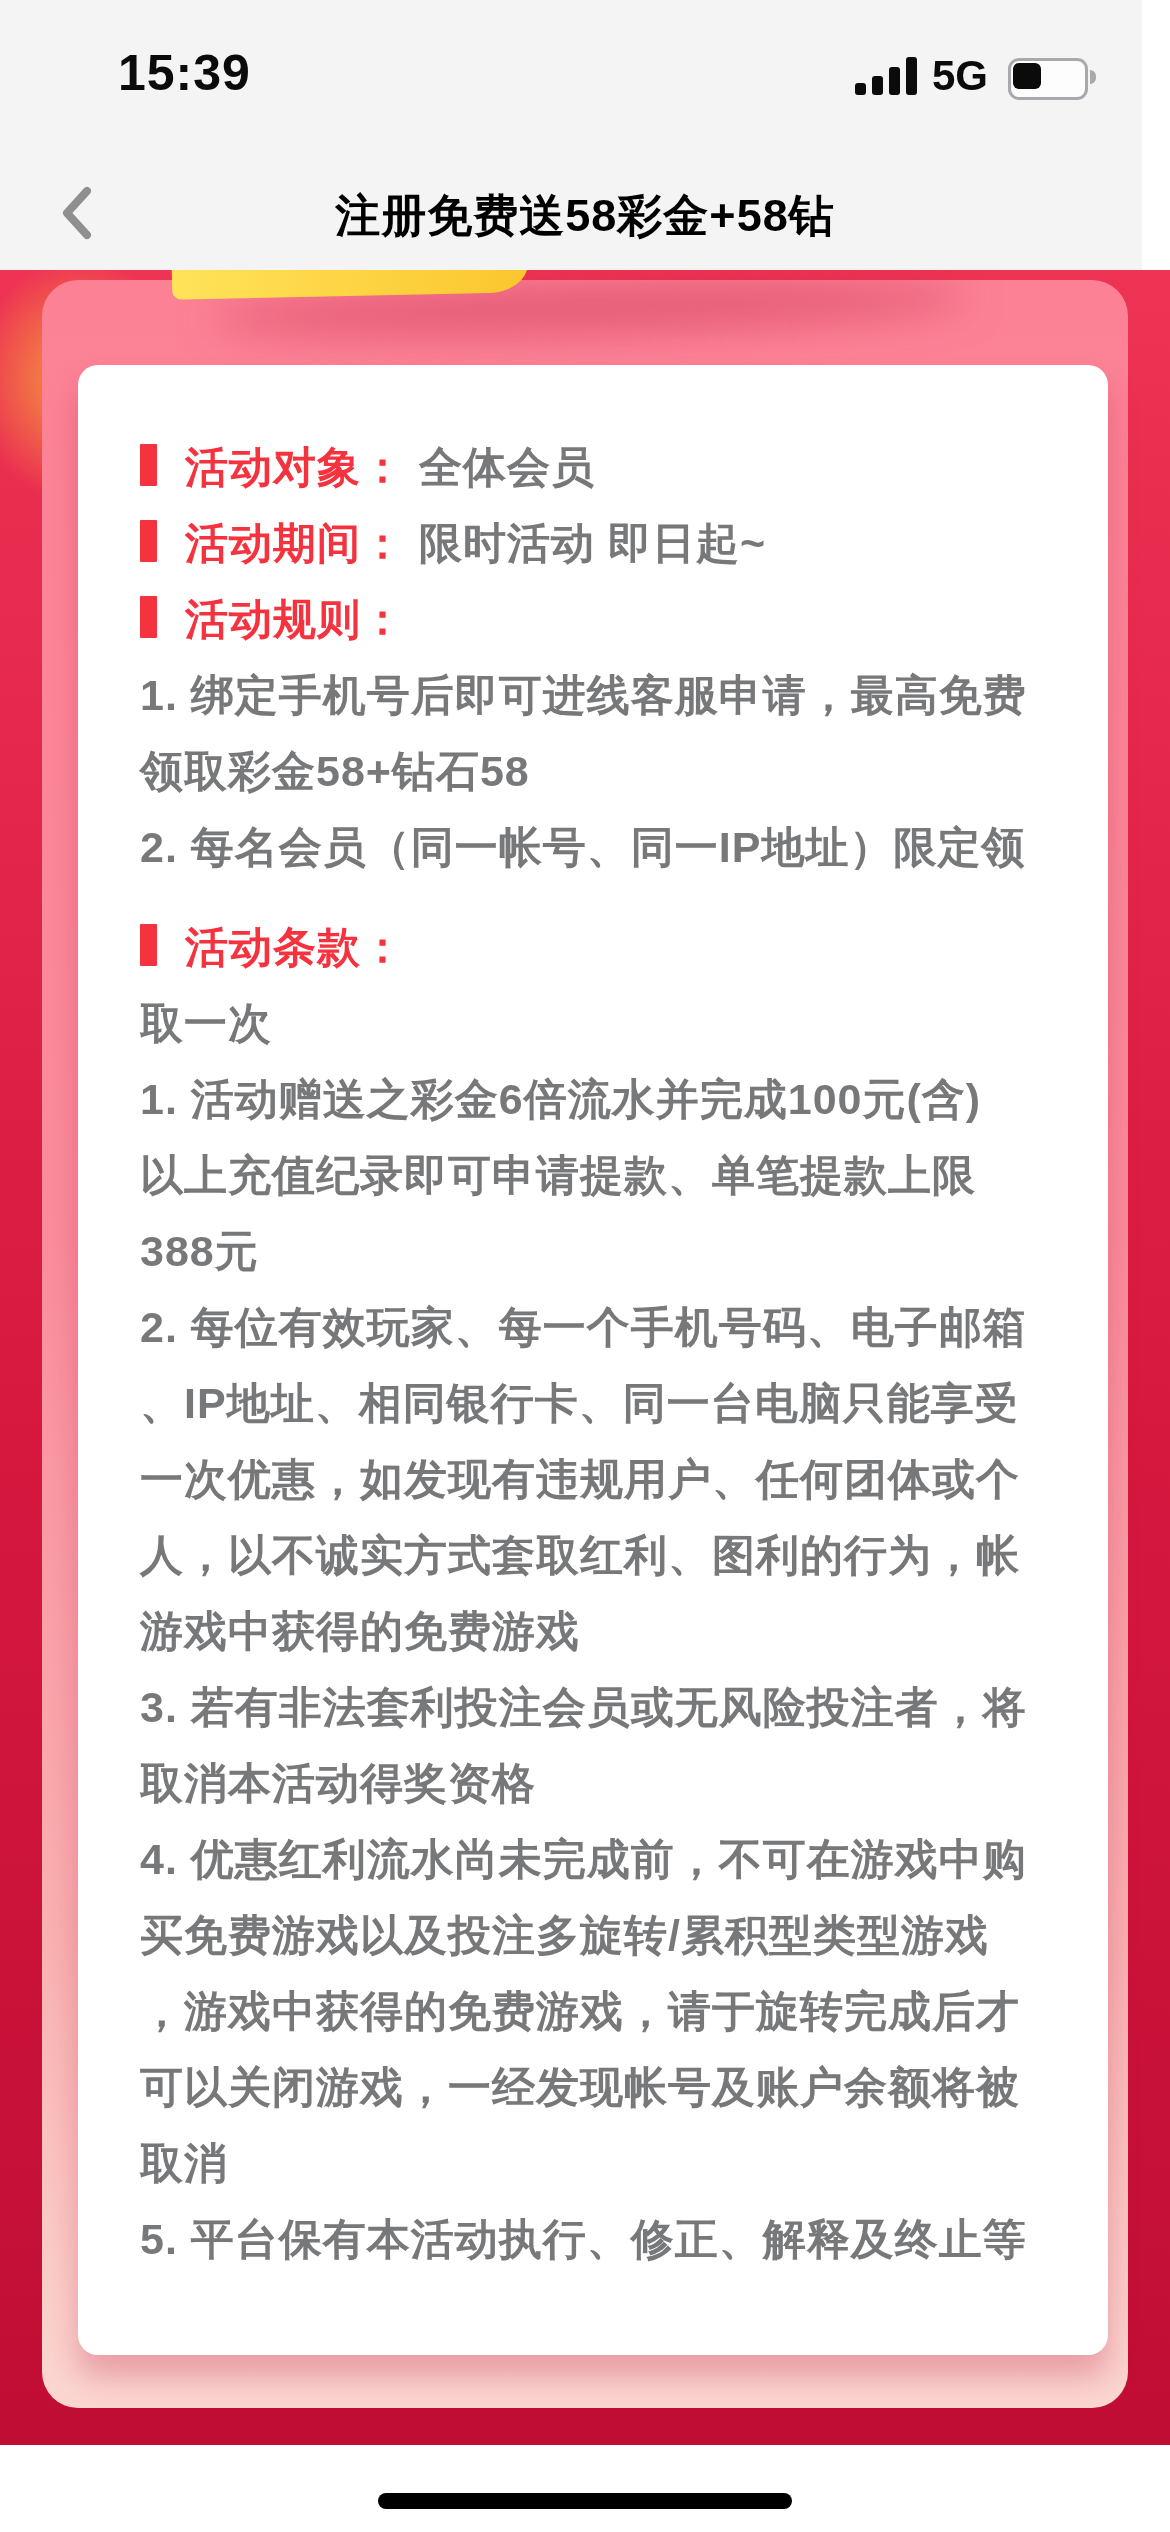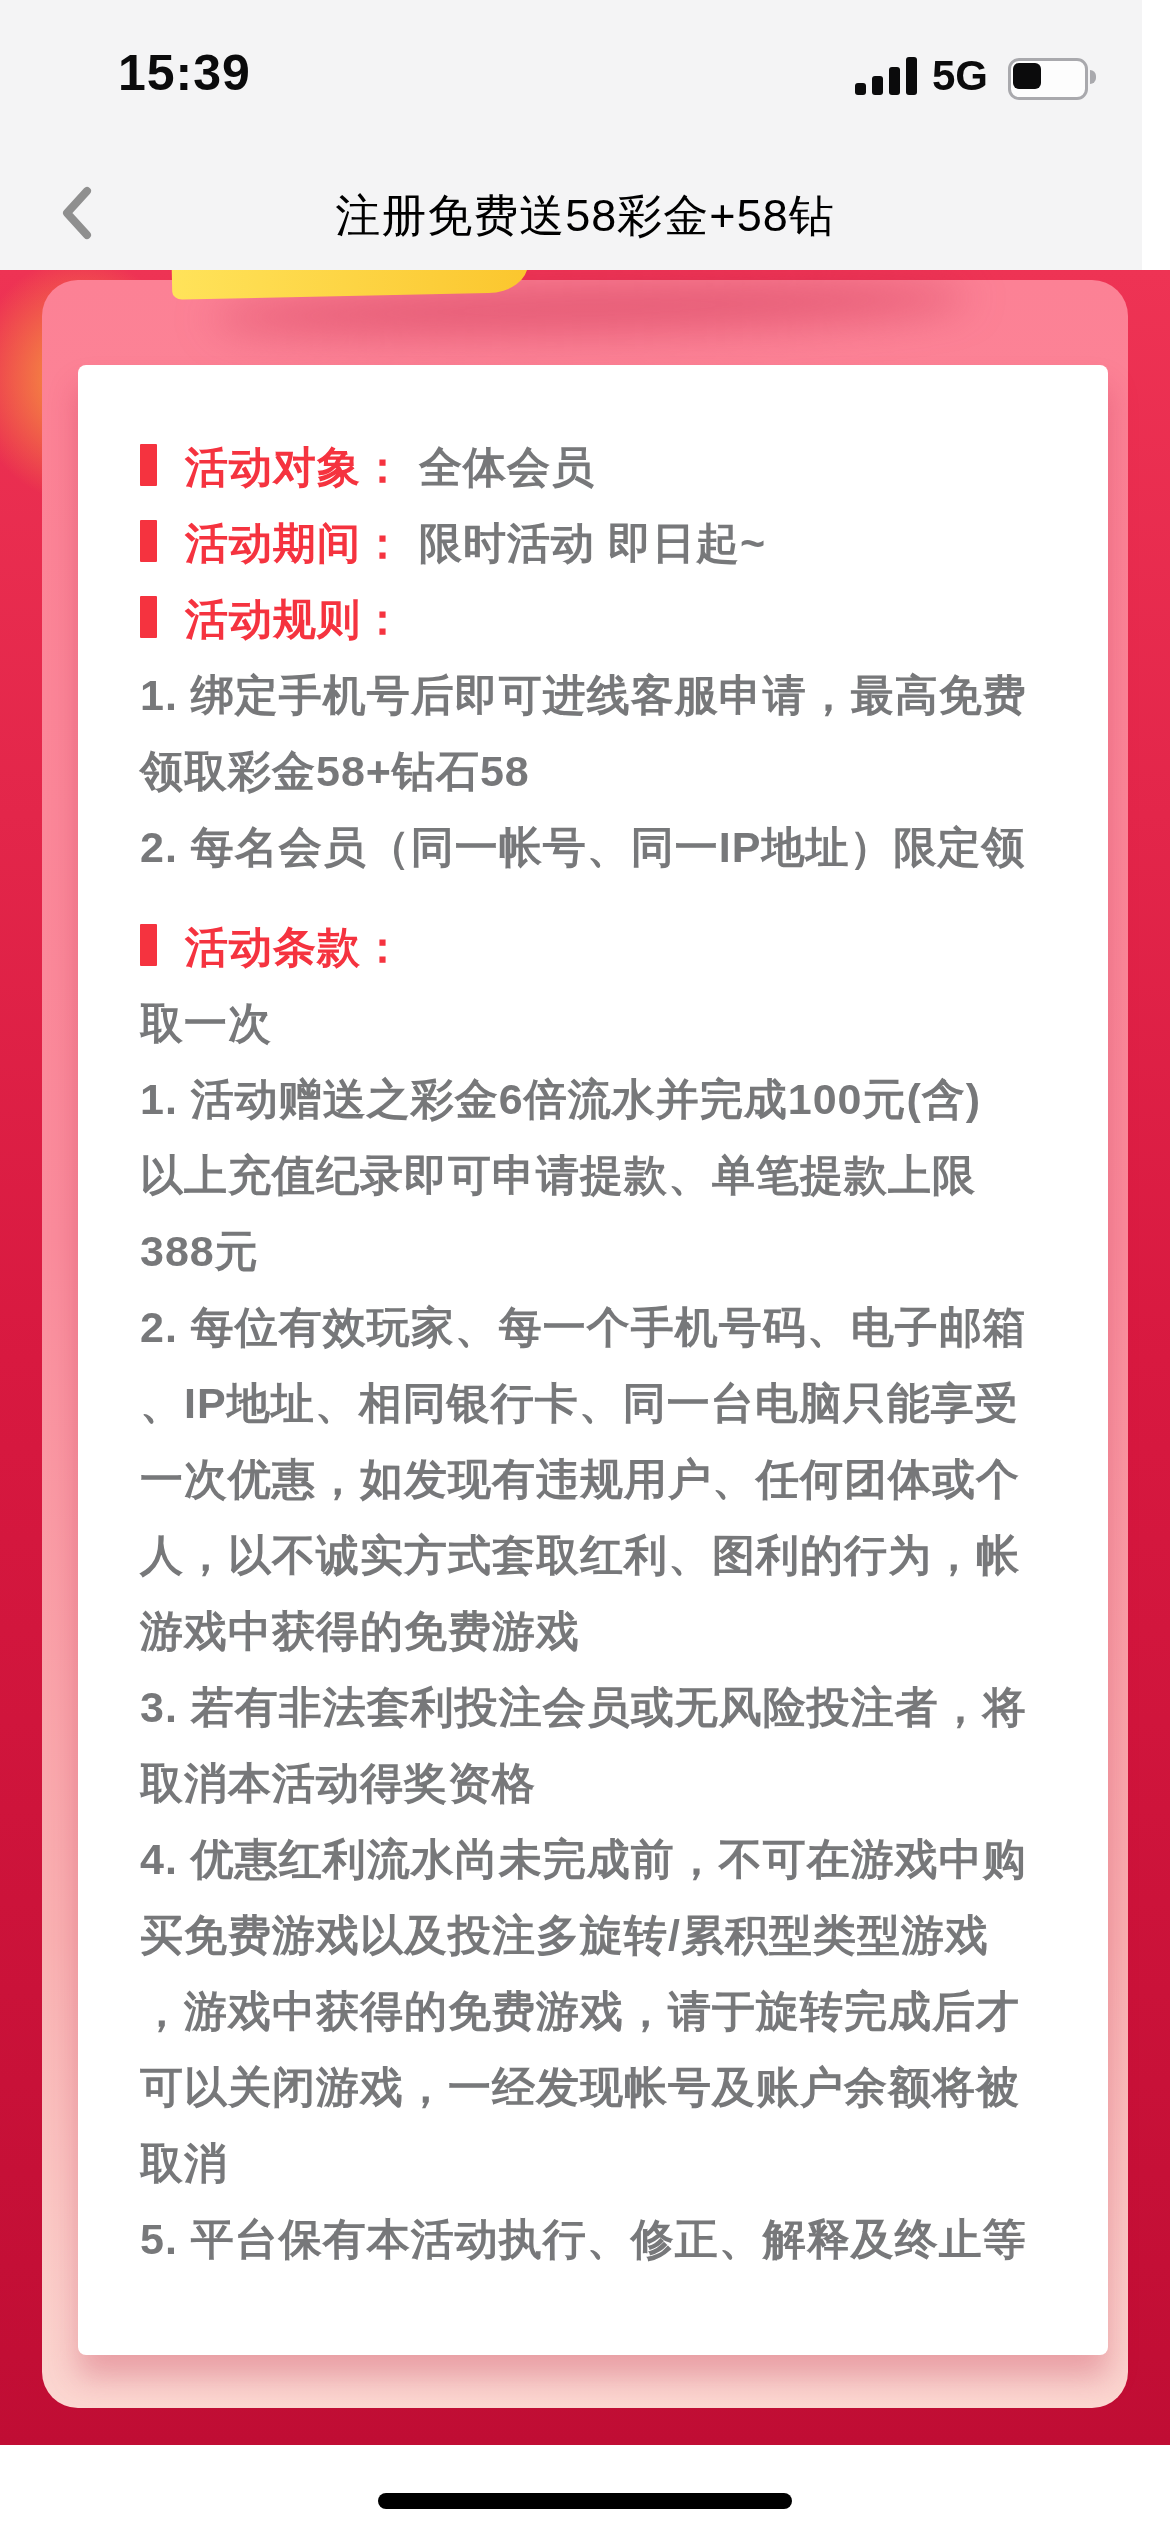--- a/index.html
+++ b/index.html
@@ -42,21 +42,21 @@
   .battery .nub{
     position:absolute;left:82px;top:12px;width:6px;height:14px;
     background:#a9a9ad;border-radius:0 6px 6px 0;
   }
   .back-btn{
     position:absolute;left:46px;top:182px;width:60px;height:66px;
     display:flex;align-items:center;justify-content:center;cursor:pointer;
   }
   .nav-title{
     position:absolute;left:0;top:186px;width:1170px;text-align:center;
-    font-size:45px;font-weight:400;color:#000000;letter-spacing:1px;
+    font-size:45px;font-weight:700;color:#000000;letter-spacing:1px;
   }
   
   .stage{
     position:absolute;left:0;top:270px;width:1170px;height:2175px;
     background:linear-gradient(180deg,#ee3354 0%,#d81940 50%,#c00d34 100%);
     z-index:1;
   }
   .glow{
     position:absolute;left:-70px;top:-60px;width:300px;height:340px;
     background:radial-gradient(closest-side,rgba(248,166,60,0.95),rgba(248,166,60,0) 72%);
@@ -73,21 +73,21 @@
   }
   .ribbon{
     position:absolute;left:172px;top:-6px;width:356px;height:32px;
     background:linear-gradient(90deg,#ffe35a,#fbc62e);
     border-radius:0 0 40px 10px / 0 0 28px 8px;
     transform:rotate(-1.2deg);
   }
   
   .card{
     position:absolute;left:78px;top:95px;width:1030px;height:1990px;
-    background:#ffffff;border-radius:8px;
+    background:#ffffff;border-radius:20px;
     box-shadow:0 22px 30px rgba(185,25,60,0.28);
     box-sizing:border-box;
     padding:64px 60px 0 62px;
   }
   .line{
     font-size:43px;line-height:76px;font-weight:700;
     color:#77787a;letter-spacing:1px;white-space:nowrap;
   }
   .line .marker{
     display:inline-block;width:17px;height:42px;background:#f5333f;

